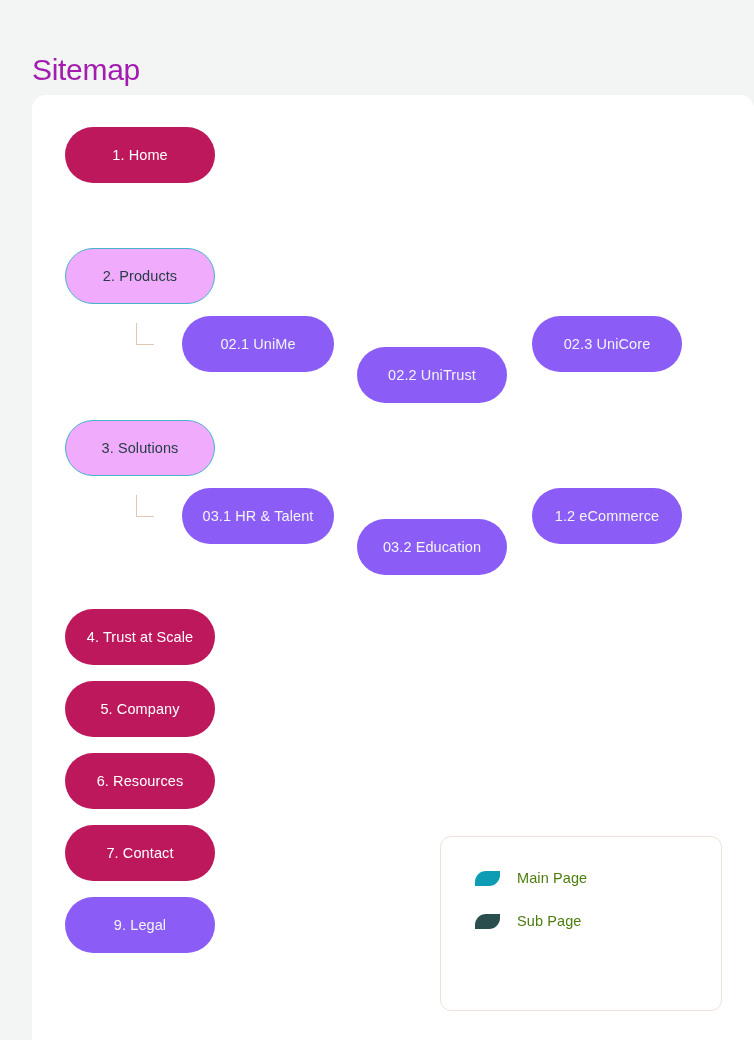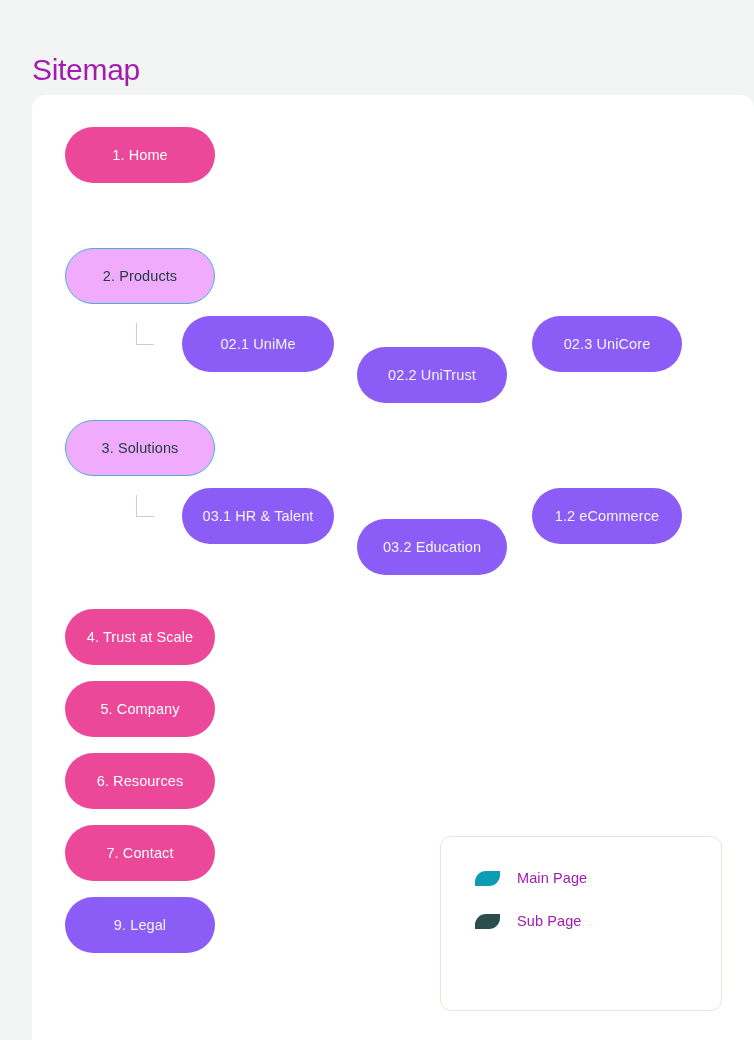--- a/index.html
+++ b/index.html
@@ -47,21 +47,21 @@
     border-radius: 28px;
     display: flex;
     align-items: center;
     justify-content: center;
     font-size: 14.5px;
     letter-spacing: 0.1px;
     white-space: nowrap;
     padding: 0 18px;
   }
   .pill.main {
-    background: #ec4899;
+    background: #be185d;
     color: #ffffff;
   }
   .pill.sub {
     background: #8b5cf6;
     color: #f2f5f4;
   }
   .pill.parent {
     background: #f0abfc;
     color: #253d44;
     border: 1.4px solid #45b4cd;
@@ -112,21 +112,21 @@
     width: 25px;
     height: 15px;
     border-radius: 11px 0 11px 0;
     flex: none;
   }
   .swatch.sw-main   { background: #0d9cb4; }
   .swatch.sw-sub    { background: #2a4d4d; }
   .swatch.sw-parent { background: #ffffff; border: 1.4px solid #3fb6d2; }
   .legend-label {
     font-size: 14.5px;
-    color: #a21caf;
+    color: #4d7c0f;
     letter-spacing: 0.1px;
     white-space: nowrap;
   }
 </style>
 </head>
 <body>
 
 <h1 id="page-title">Sitemap</h1>
 
 <div id="sitemap-card">

